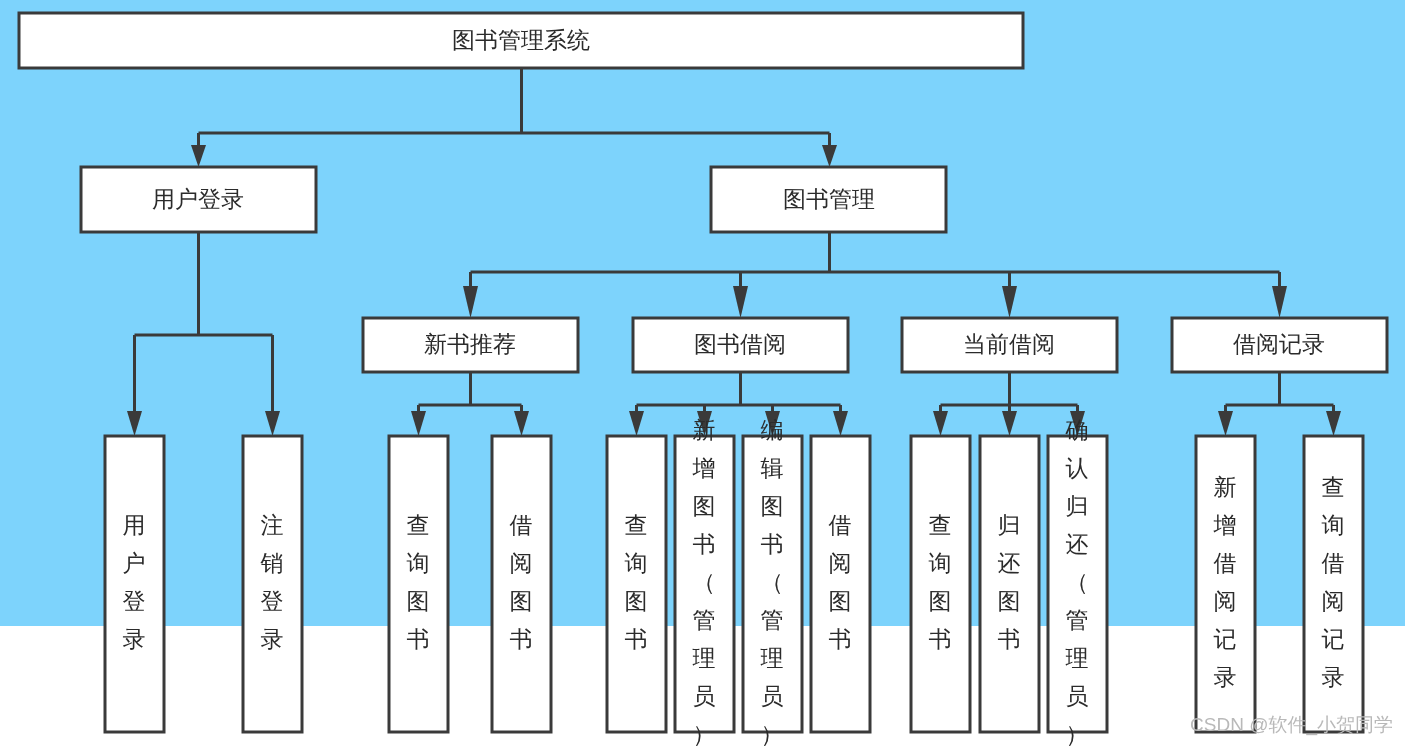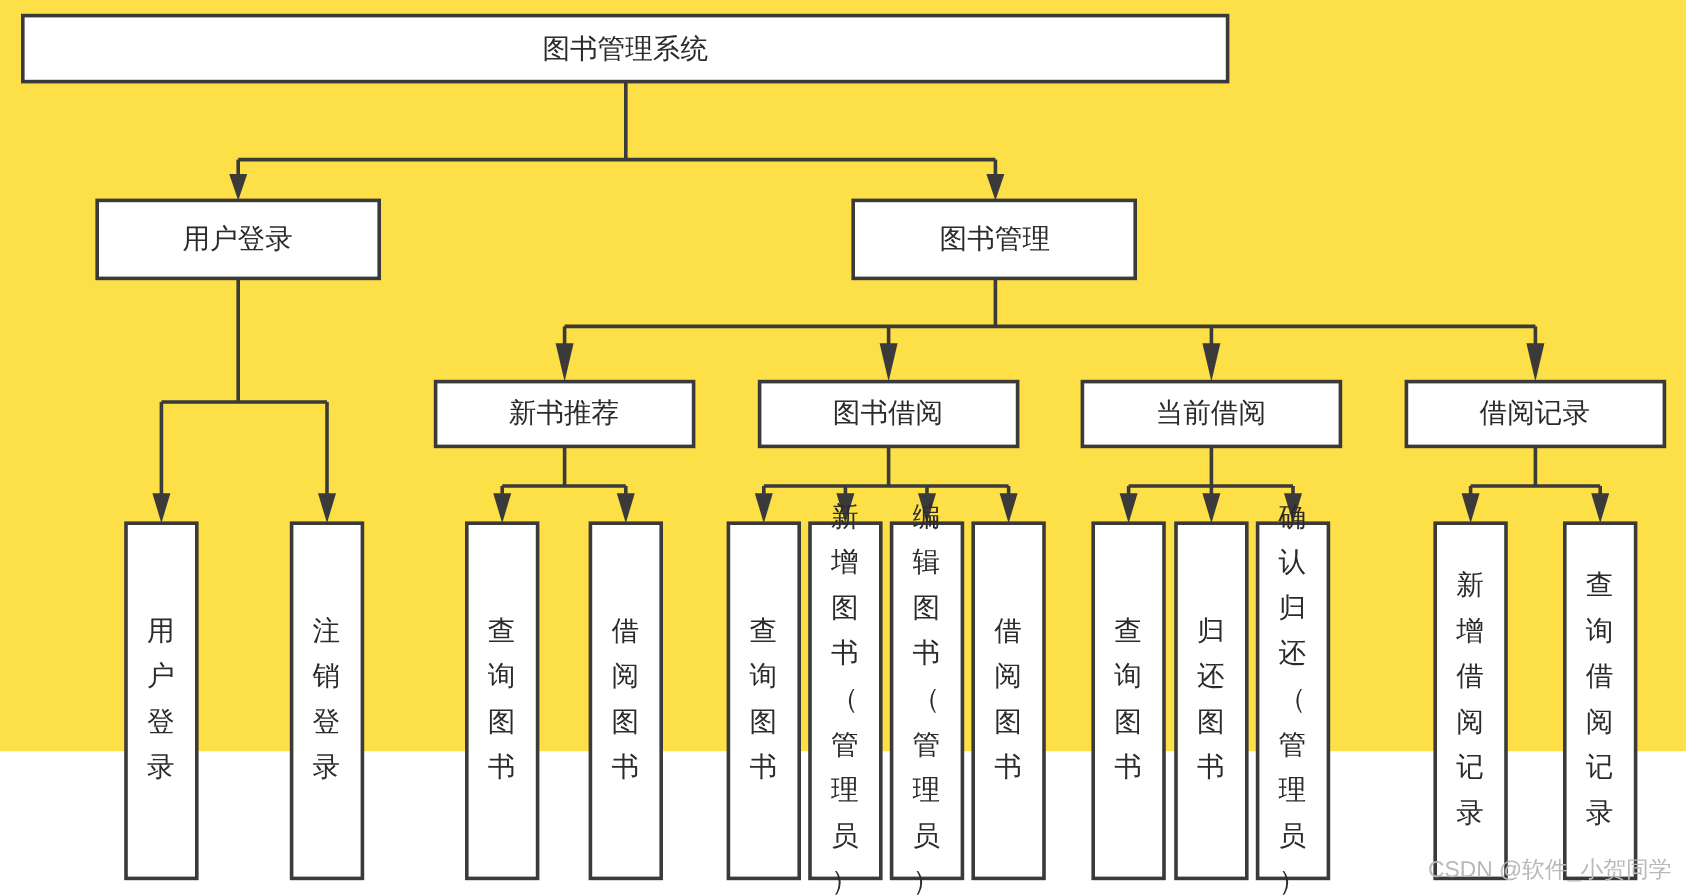--- a/index.html
+++ b/index.html
@@ -12,21 +12,21 @@
     width: 1405px;
     height: 747px;
     font-family: "Liberation Sans", "DejaVu Sans", sans-serif;
     overflow: hidden;
     position: relative;
   }
   #diagram-root {
     position: relative;
     width: 1405px;
     height: 626px;
-    background: #fde047;
+    background: #7dd3fc;
   }
   svg#tree-svg {
     position: absolute;
     left: 0;
     top: 0;
     width: 1405px;
     height: 747px;
     display: block;
   }
   .node-box {

